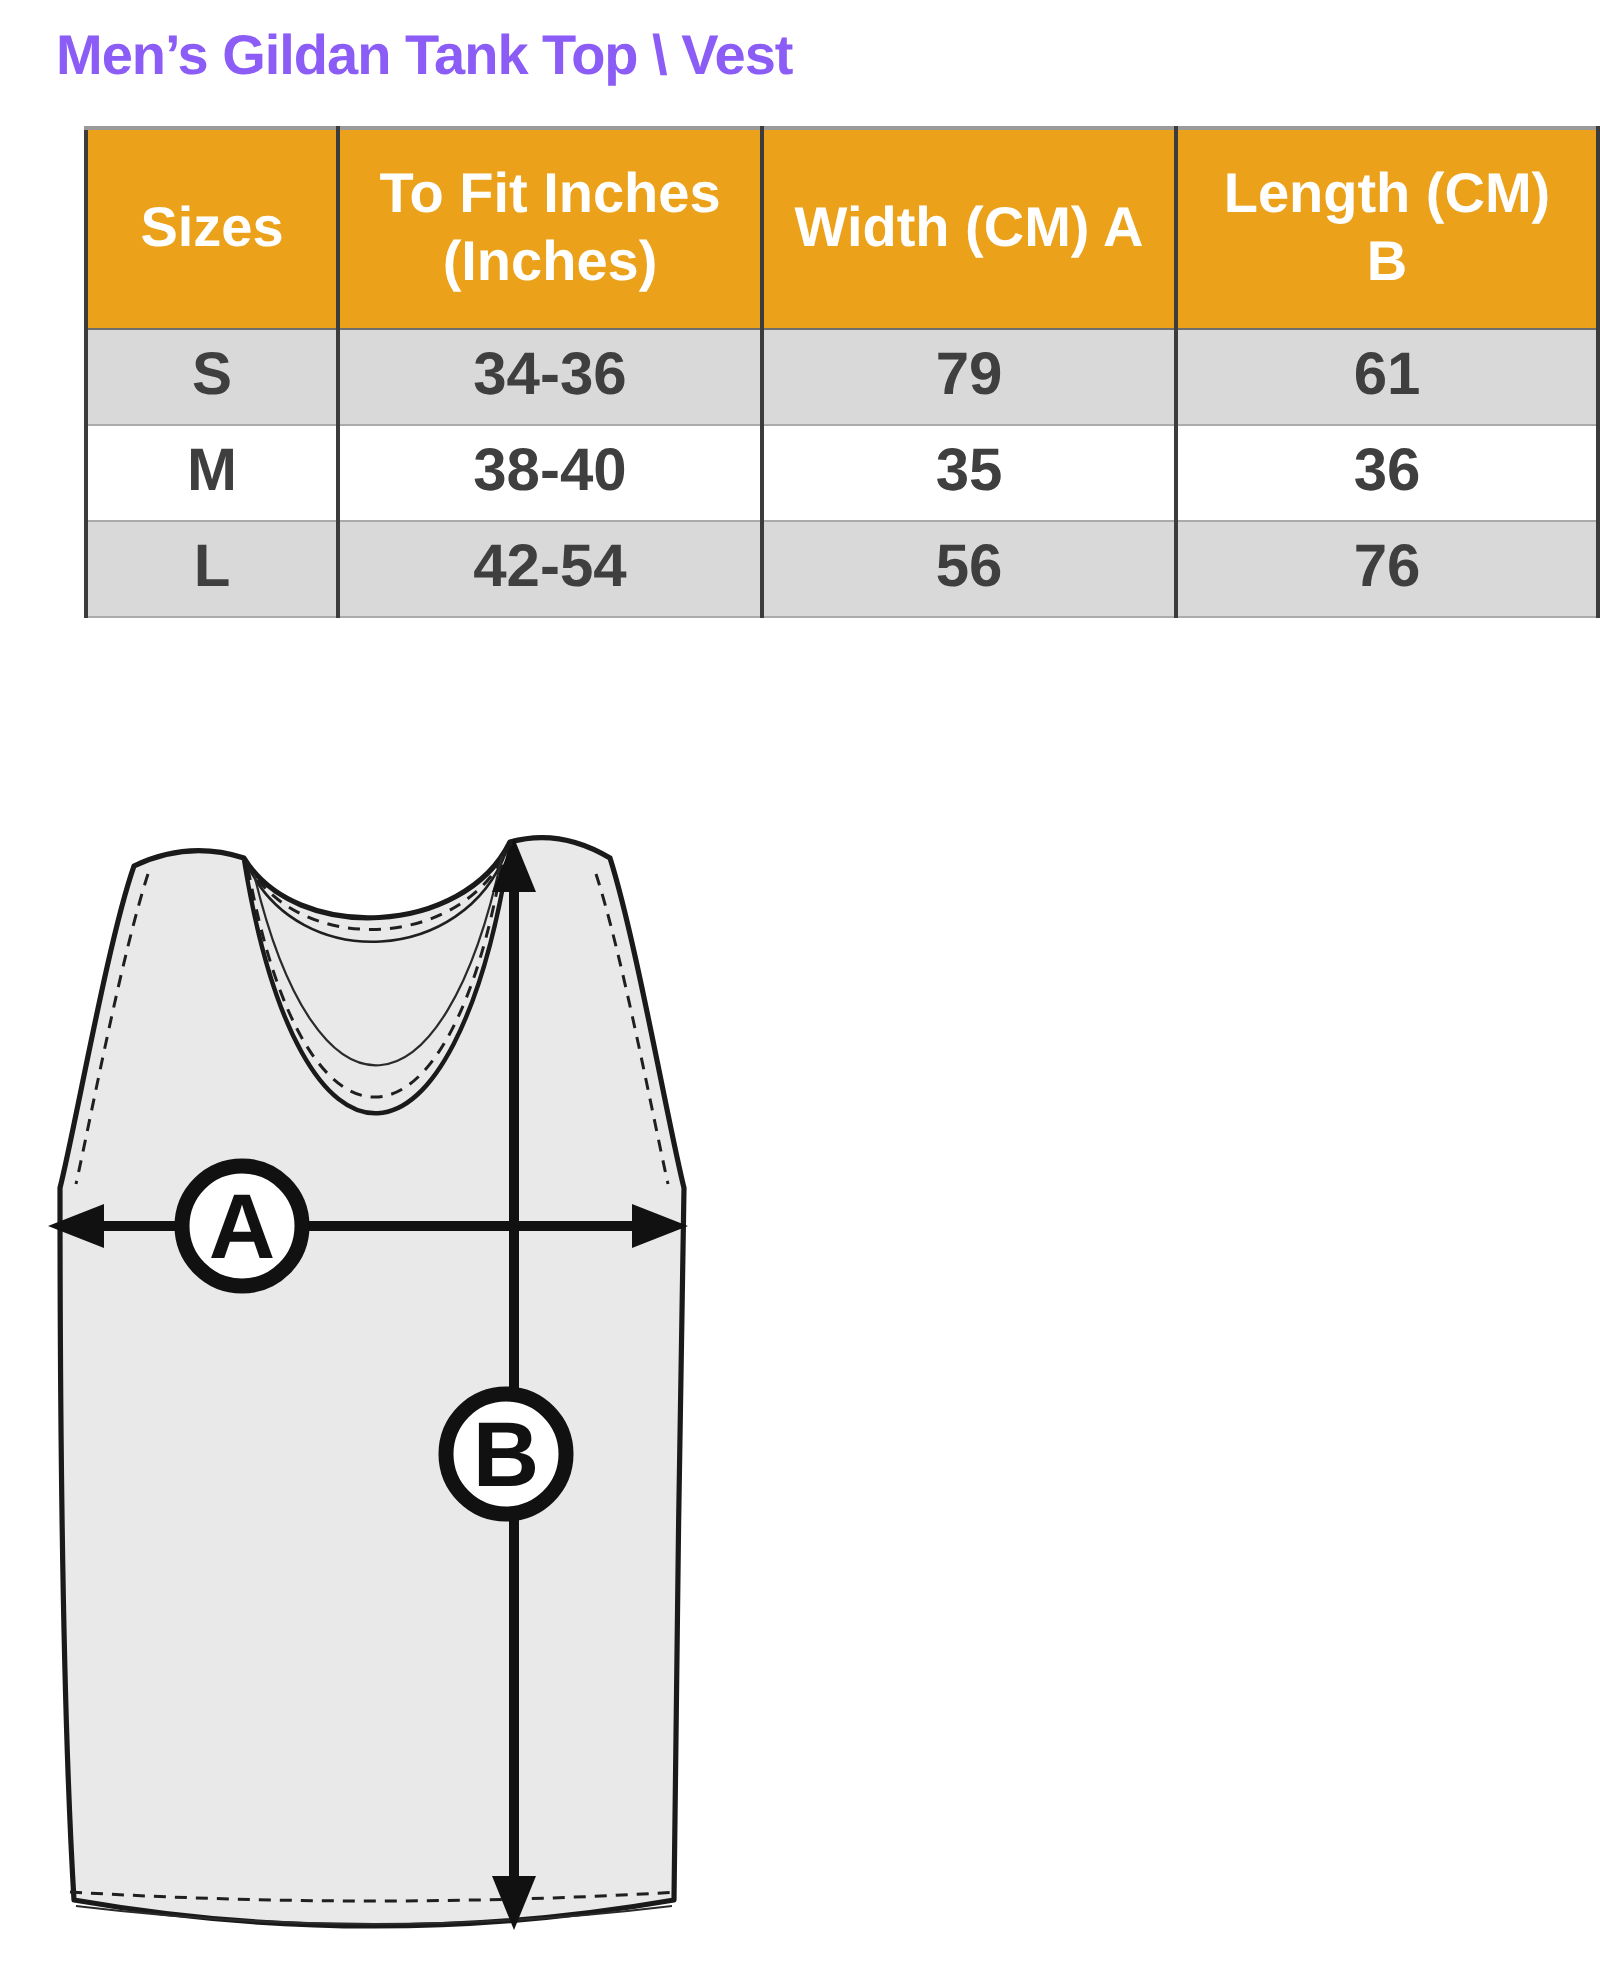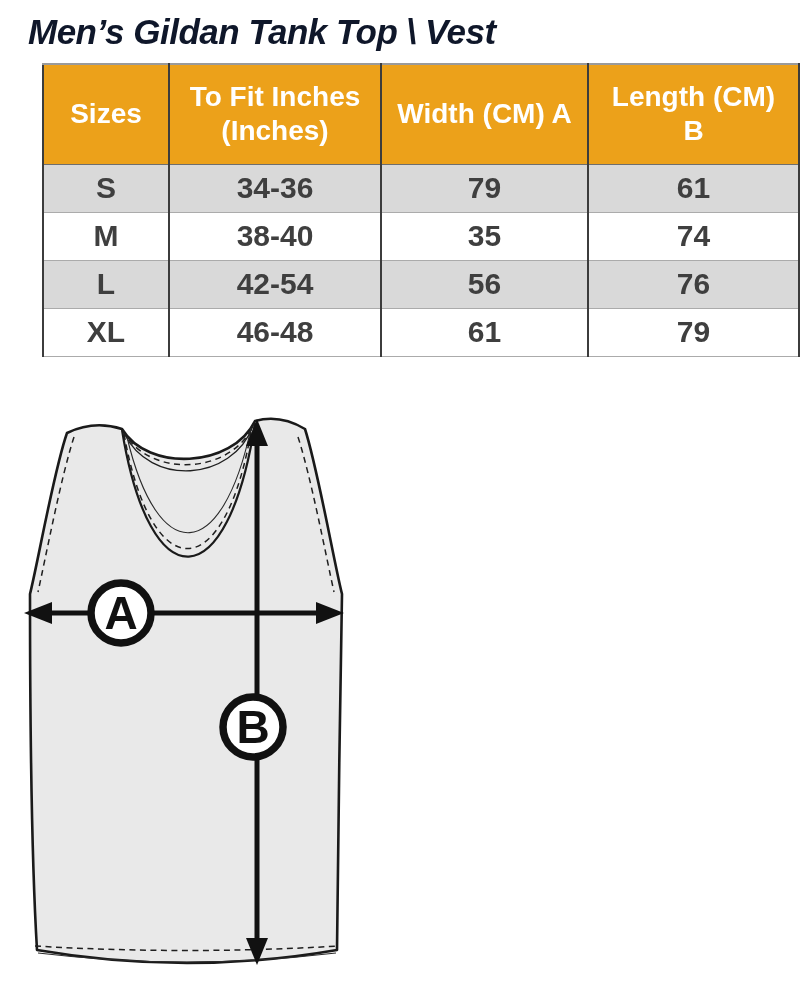--- a/index.html
+++ b/index.html
@@ -12,23 +12,22 @@
     --garment-fill:#E9E9E9;
     --page-bg:#FFFFFF;
   }
   *{margin:0;padding:0;box-sizing:border-box;}
   html,body{background:var(--page-bg);}
   body{font-family:"Liberation Sans","DejaVu Sans",sans-serif;}
   .page{position:relative;width:800px;height:985px;background:var(--page-bg);overflow:hidden;}
 
   .title{
     position:absolute;left:28px;top:12px;
-    font-size:35px;font-weight:700;color:#0f172a;letter-spacing:-0.5px;
+    font-size:28px;font-weight:700;color:#8b5cf6;letter-spacing:-0.5px;
     white-space:nowrap;
-    font-style:italic;
   }
 
   table.size-table{
     position:absolute;left:42px;top:63px;width:756px;
     border-collapse:collapse;table-layout:fixed;
   }
   .size-table col.c0{width:126px;}
   .size-table col.c1{width:212px;}
   .size-table col.c2{width:207px;}
   .size-table col.c3{width:211px;}
@@ -99,33 +98,27 @@
       <tr class="alt">
         <td>S</td>
         <td>34-36</td>
         <td>79</td>
         <td>61</td>
       </tr>
       <tr class="plain">
         <td>M</td>
         <td>38-40</td>
         <td>35</td>
-        <td>74</td>
+        <td>36</td>
       </tr>
       <tr class="alt">
         <td>L</td>
         <td>42-54</td>
         <td>56</td>
         <td>76</td>
-      </tr>
-      <tr class="plain">
-        <td>XL</td>
-        <td>46-48</td>
-        <td>61</td>
-        <td>79</td>
       </tr>
     </tbody>
   </table>
 
   <svg class="diagram" viewBox="0 403 800 582" xmlns="http://www.w3.org/2000/svg">
 
     <path class="garment" d="M 30,594
          C 38,562 54,470 67,433
          Q 94,420 122,429
          C 148,472 232,468 255,421

